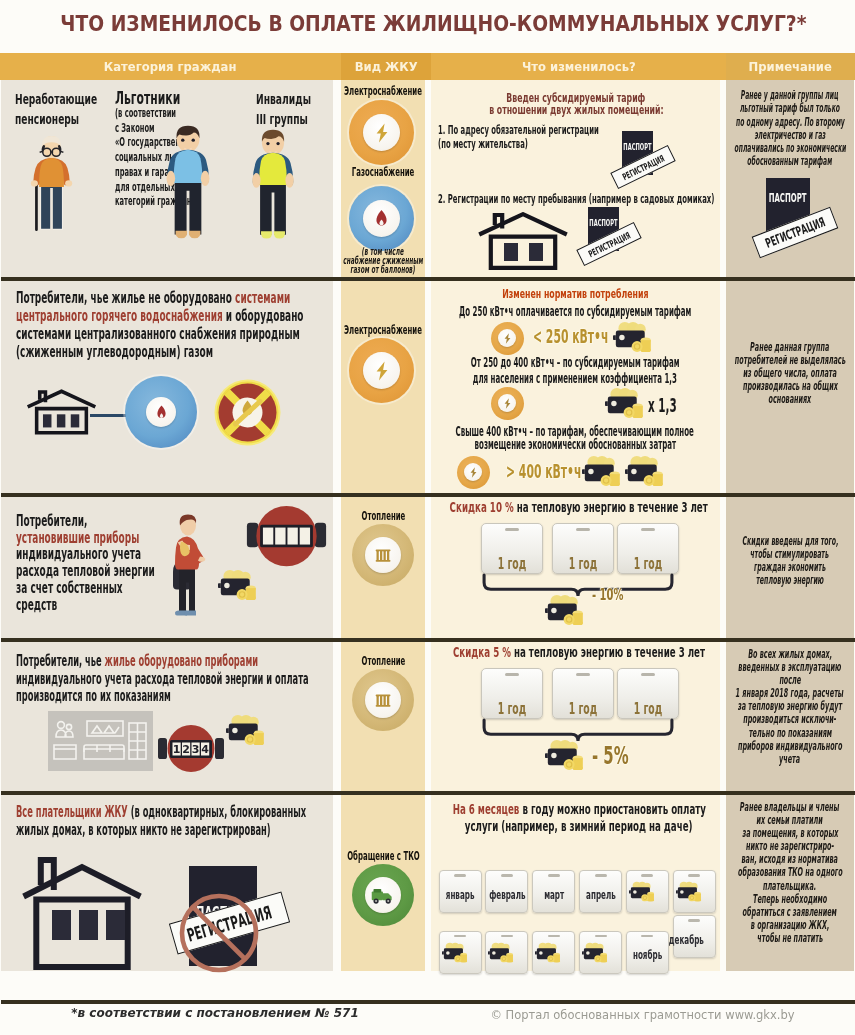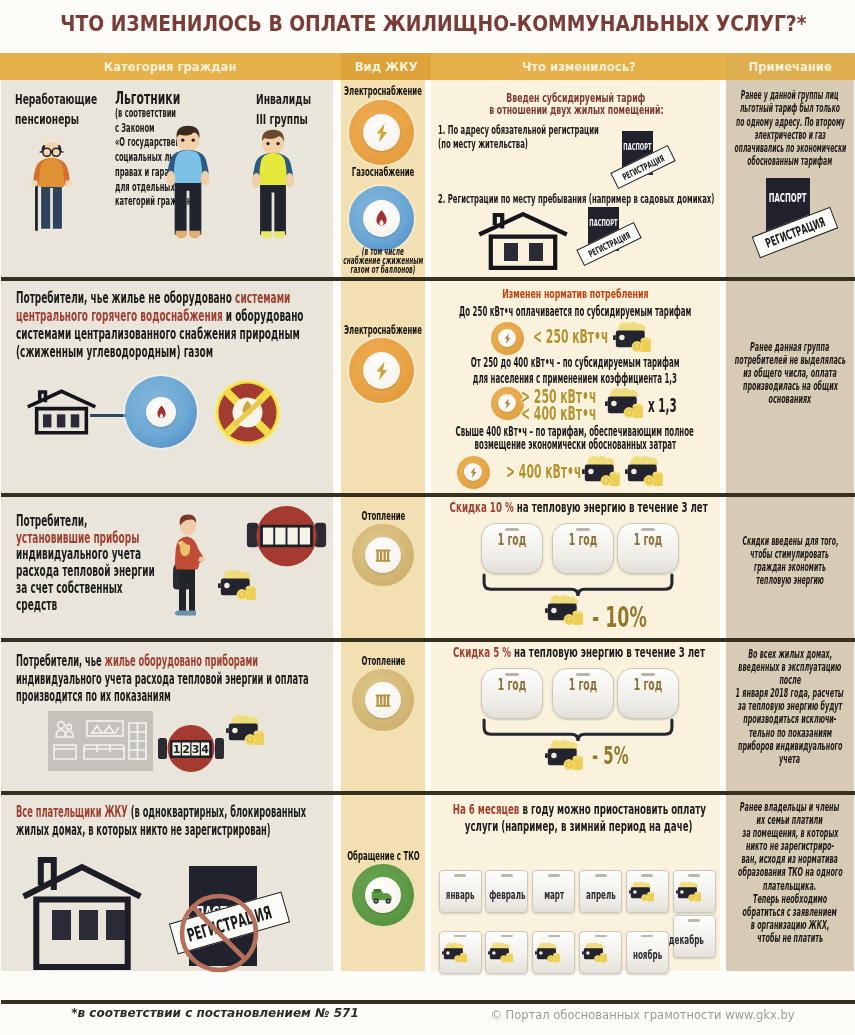--- a/index.html
+++ b/index.html
@@ -40,21 +40,21 @@
 .icon-gas{background:radial-gradient(circle at 42% 38%, #86b8dd 0%, #6ba7d4 55%, #4b82bd 100%);box-shadow:0 0 0 2px rgba(255,255,255,0.35);}
 .passport{position:absolute;background:#22222e;}
 .plbl{position:absolute;left:-40px;width:calc(100% + 80px);text-align:center;color:#f7f7f4;font-weight:bold;line-height:10px;}
 .stamp{position:absolute;background:#fbfbf8;border:1.6px solid #1b1b1b;display:flex;align-items:center;justify-content:center;}
 .slbl{color:#1b1b1b;font-weight:bold;white-space:nowrap;}
 .icon-elec-sm{background:radial-gradient(circle at 42% 38%, #edb35c 0%, #e5a748 55%, #d99331 100%);}
 .badge-txt{position:absolute;font-weight:bold;color:#b8912f;white-space:nowrap;text-shadow:0 0 2px #fdf8e6,0 0 3px #fdf8e6,1px 1px 0 #fdf8e6,-1px -1px 0 #fdf8e6;}
 .wallet{position:absolute;}
 .nowater{position:absolute;}
 .icon-heat{background:radial-gradient(circle at 42% 38%, #e0c88f 0%, #d4b877 55%, #c6a862 100%);}
-.card{position:absolute;width:60px;height:49px;border-radius:15px;background:linear-gradient(#fdfdfc,#efeee9 60%,#e2e0d8);border:1.2px solid #c9c6bc;box-shadow:0 1px 2px rgba(0,0,0,0.18);display:flex;align-items:flex-start;justify-content:center;}
+.card{position:absolute;width:60px;height:49px;border-radius:5px;background:linear-gradient(#fdfdfc,#efeee9 60%,#e2e0d8);border:1.2px solid #c9c6bc;box-shadow:0 1px 2px rgba(0,0,0,0.18);display:flex;align-items:flex-end;justify-content:center;}
 .card:before{content:"";position:absolute;top:4px;left:50%;margin-left:-7px;width:14px;height:3px;border-radius:2px;background:#b8b5ab;}
 .cardlbl{font-size:15px;font-weight:bold;color:#8c7238;white-space:nowrap;display:inline-block;margin-top:7px;}
 .brace{position:absolute;}
 .prohibit{position:absolute;}
 .icon-waste{background:radial-gradient(circle at 42% 38%, #6aa551 0%, #5e9a45 55%, #4d8738 100%);}
 .mcard{position:absolute;width:41px;height:41px;border-radius:4px;background:linear-gradient(#fdfdfc,#f0efea 60%,#e3e1d9);border:1px solid #cbc8be;box-shadow:0 1px 2px rgba(0,0,0,0.16);display:flex;align-items:center;justify-content:center;}
 .mcard:before{content:"";position:absolute;top:3px;left:50%;margin-left:-6px;width:12px;height:2.6px;border-radius:2px;background:#bab7ad;}
 .mlbl{font-size:11.6px;font-weight:bold;color:#2b2b31;white-space:nowrap;display:inline-block;margin-top:6px;}
 .inner-circle{position:absolute;border-radius:50%;background:radial-gradient(circle at 45% 35%,#ffffff 0%,#f7f4ee 70%,#eae3d4 100%);display:flex;align-items:center;justify-content:center;box-shadow:0 1px 2px rgba(0,0,0,0.18);}
 .cond{display:inline-block;transform:scaleX(var(--sx,0.72));transform-origin:left center;white-space:nowrap;}
@@ -311,24 +311,20 @@
       <div class="txt b dark" style="left:285px;top:74px;width:580px;text-align:center;font-size:13.2px;line-height:15.9px;--sx:0.535">
           <span class="ln"><span class="cond-c">От 250 до 400 кВт•ч – по субсидируемым тарифам</span></span>
           <span class="ln"><span class="cond-c">для населения с применением коэффициента 1,3</span></span>
         </div>
       <div class="icon-circle icon-elec-sm" style="left:491px;top:106px;width:33px;height:33px">
           <div class="inner-circle" style="left:7px;top:7px;width:18px;height:18px">
             <svg viewBox="0 0 24 24" width="13" height="13">
               <path d="M14.6 2.5 L6.6 12.6 h4.2 L9 21.5 L17.4 11.1 h-4.3z" fill="#a8863a"></path>
             </svg>
           </div>
-        </div>
-      <div class="badge-txt" style="left:521px;top:107px;font-size:19px;line-height:16.5px;--sx:0.57">
-          <span class="ln"><span class="cond">&gt; 250 кВт•ч</span></span>
-          <span class="ln"><span class="cond">&lt; 400 кВт•ч</span></span>
         </div>
       <div class="wallet" style="left:605px;top:106px"><svg viewBox="0 0 44 34" width="40" height="31">
             <g>
 <circle cx="13" cy="8" r="7" fill="#f0dd80"></circle>
               <circle cx="22" cy="8" r="7" fill="#efdc7c"></circle>
               <circle cx="30" cy="9" r="6" fill="#f0dd80"></circle>
 <path d="M5.5 10.5 h27 a2.4 2.4 0 0 1 2.4 2.4 v13.4 a2.4 2.4 0 0 1 -2.4 2.4 h-27 a2.4 2.4 0 0 1 -2.4 -2.4 v-13.4 a2.4 2.4 0 0 1 2.4 -2.4z" fill="#24242f"></path>
 <path d="M3.1 15.5 h-2.2 a0.9 0.9 0 0 0 -0.9 0.9 v3.6 a0.9 0.9 0 0 0 0.9 0.9 h2.2z" fill="#24242f"></path>
 <circle cx="9.8" cy="18.2" r="3" fill="#efece0"></circle>
 <ellipse cx="36" cy="21" rx="5.6" ry="3" fill="#f3dd7a"></ellipse>
@@ -489,21 +485,21 @@
 <path d="M5.5 10.5 h27 a2.4 2.4 0 0 1 2.4 2.4 v13.4 a2.4 2.4 0 0 1 -2.4 2.4 h-27 a2.4 2.4 0 0 1 -2.4 -2.4 v-13.4 a2.4 2.4 0 0 1 2.4 -2.4z" fill="#24242f"></path>
 <path d="M3.1 15.5 h-2.2 a0.9 0.9 0 0 0 -0.9 0.9 v3.6 a0.9 0.9 0 0 0 0.9 0.9 h2.2z" fill="#24242f"></path>
 <circle cx="9.8" cy="18.2" r="3" fill="#efece0"></circle>
 <ellipse cx="36" cy="21" rx="5.6" ry="3" fill="#f3dd7a"></ellipse>
               <rect x="30.4" y="21" width="11.2" height="11" fill="#eecf55"></rect>
               <ellipse cx="36" cy="32" rx="5.6" ry="3" fill="#eecf55"></ellipse>
 <circle cx="26.5" cy="28" r="6" fill="#f2d865"></circle>
               <circle cx="26.5" cy="28" r="3" fill="none" stroke="#e0c04a" stroke-width="1.3"></circle>
 </g>
           </svg></div>
-      <div class="txt b badge-txt" style="left:592px;top:104px;font-size:28px;--sx:0.62;color:#97762c"><span class="cond">- 10%</span></div>
+      <div class="txt b badge-txt" style="left:592px;top:88px;font-size:16px;--sx:0.62;color:#97762c"><span class="cond">- 10%</span></div>
     </div>
     <div class="sep" style="top:585px"></div>
     <div class="row" id="r4" style="top:589px;height:149px">
       <div class="rowbg"></div>
       <div class="col-a"></div>
         <div class="col-b"></div>
         <div class="col-c"></div>
         <div class="col-d"></div>
       <div class="txt b" style="left:16px;top:11px;font-size:15.6px;line-height:17.5px;--sx:0.533">
         <span class="ln"><span class="cond"><span class="dark">Потребители, чье </span><span class="red">жилье оборудовано приборами</span></span></span>

